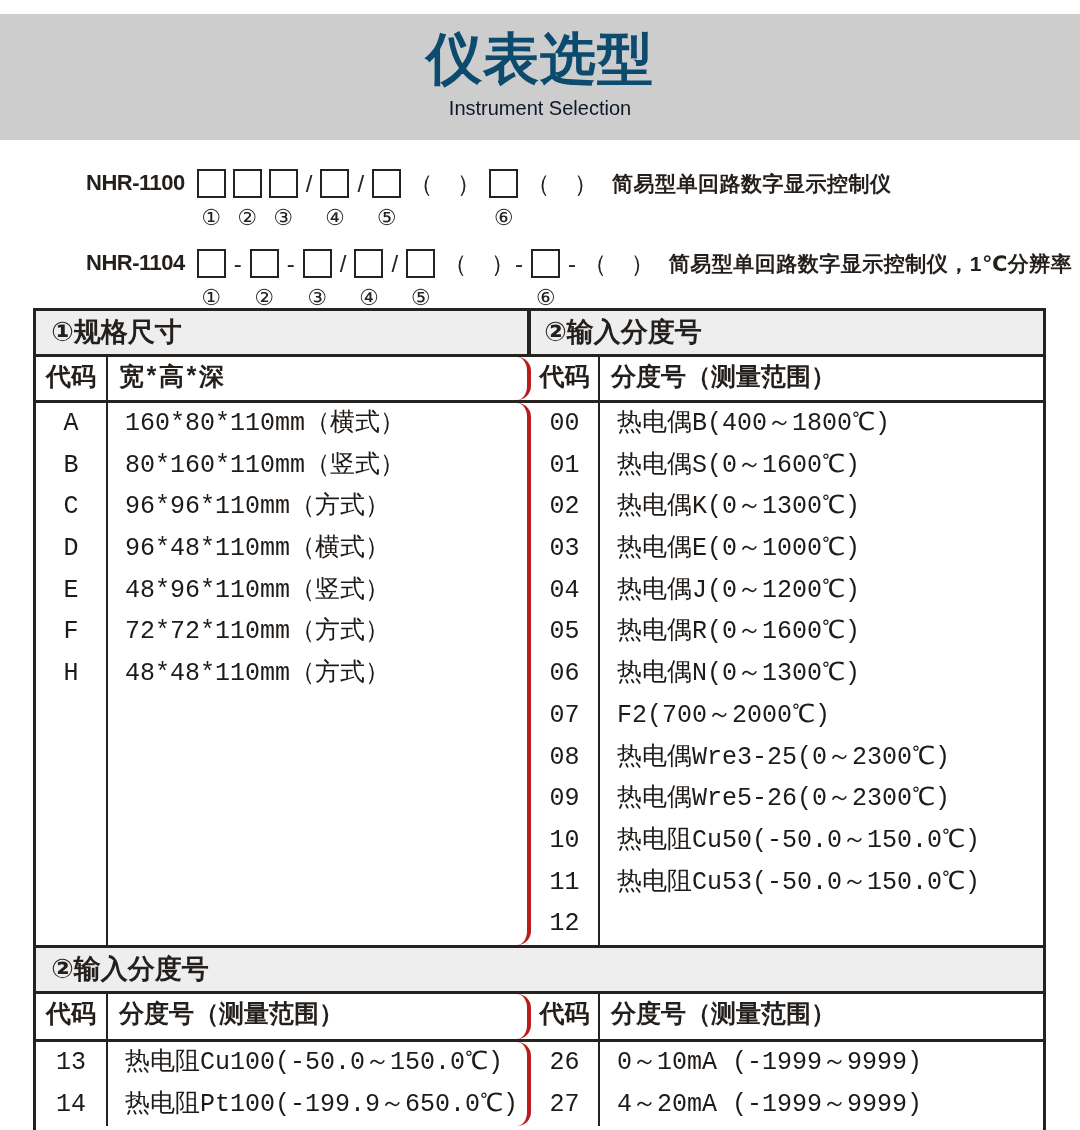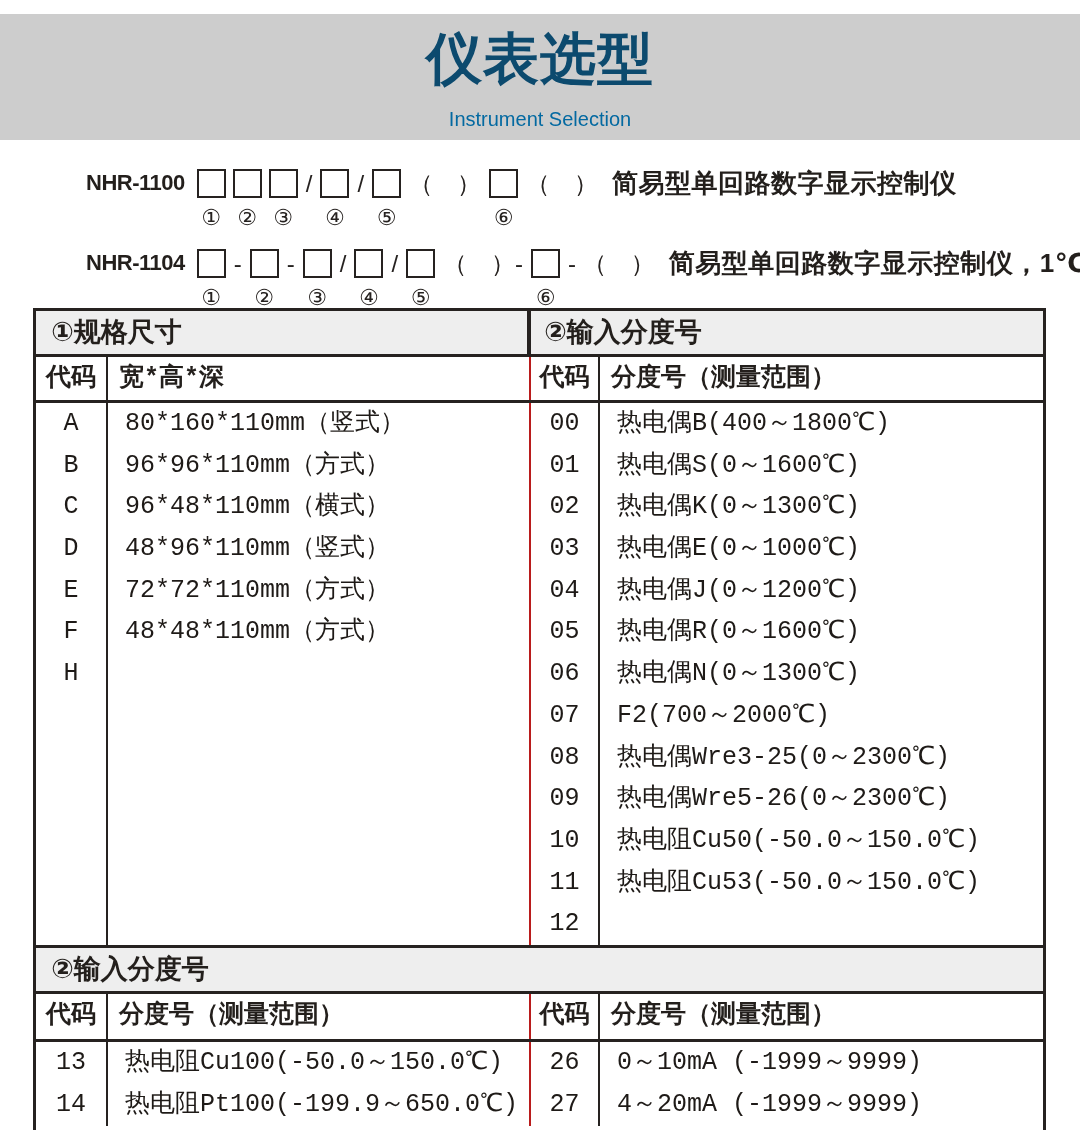--- a/index.html
+++ b/index.html
@@ -2,48 +2,48 @@
 <html><head>
 <meta charset="utf-8">
 <style>
   html,body{margin:0;padding:0;background:#ffffff;}
   .canvas{position:relative;width:1080px;height:1130px;background:#ffffff;overflow:hidden;
           font-family:"Liberation Sans","DejaVu Sans",sans-serif;color:#231f1c;}
   
   .band{position:absolute;left:0;top:14px;width:1080px;height:126px;background:#cdcdcd;
         display:flex;flex-direction:column;align-items:center;justify-content:flex-start;padding-top:14px;box-sizing:border-box;}
   .title{font-size:56px;font-weight:bold;line-height:62px;letter-spacing:1px;color:#0c4a6e;}
-  .subtitle{font-size:20px;line-height:24px;margin-top:17px;color:#0369a1;}
+  .subtitle{font-size:20px;line-height:24px;margin-top:6px;color:#0f172a;}
   
   .models{position:absolute;left:86px;top:168px;display:flex;flex-direction:column;}
   .model-line{display:flex;flex-direction:row;align-items:flex-start;gap:9px;margin-bottom:19px;}
   .model-name{font-size:22px;font-weight:bold;line-height:30px;letter-spacing:-0.5px;margin-right:4px;white-space:nowrap;}
   .slot{display:flex;flex-direction:column;align-items:center;width:27px;}
   .box{width:25px;height:25px;border:2px solid #262220;background:#ffffff;box-sizing:content-box;margin-top:1px;}
   .circ{font-size:22px;line-height:23px;margin-top:8px;color:#262220;}
   .sep{font-size:24px;line-height:31px;white-space:pre;color:#262220;}
-  .desc{font-size:26px;font-weight:bold;line-height:31px;margin-left:5px;letter-spacing:0.5px;white-space:nowrap;}
+  .desc{font-size:21px;font-weight:bold;line-height:31px;margin-left:5px;letter-spacing:0.5px;white-space:nowrap;}
   
   .table{position:absolute;left:33px;top:308px;width:1013px;height:822px;box-sizing:border-box;
          border-top:3px solid #262220;border-left:3px solid #262220;border-right:3px solid #262220;
          font-family:"Liberation Mono","DejaVu Sans Mono",monospace;}
   .row{display:flex;flex-direction:row;box-sizing:border-box;border-bottom:3px solid #262220;}
   .sec-head{height:46px;background:#eeeeee;}
   .sh{font-family:"Liberation Sans","DejaVu Sans",sans-serif;font-size:27px;font-weight:bold;
       line-height:43px;padding-left:15px;box-sizing:border-box;}
   .sh-left{width:495px;border-right:4px solid #262220;}
   .sh-right{flex:1;padding-left:13px;}
   .sh-full{flex:1;}
   .col-head{height:46px;}
   .col-head2{height:48px;}
   .body1{height:545px;}
   .body2{flex:1;border-bottom:none;}
   .c{box-sizing:border-box;display:flex;flex-direction:column;}
   .c.code{width:72px;border-right:2px solid #262220;}
-  .c.descc{width:423px;border-right:2px solid #b91c1c;}
+  .c.descc{width:423px;border-right:4px solid #b91c1c;border-radius:14px;}
   .c.code2{width:69px;border-right:2px solid #262220;}
   .c.desc2{flex:1;}
   .hcell{font-family:Liberation Mono, monospace;font-size:25px;font-weight:bold;line-height:43px;}
   .hcell.ctr{text-align:center;}
   .hcell.lft{padding-left:11px;}
   .cell{font-size:25px;color:#1e1a17;white-space:nowrap;}
   .body1 .cell{height:41.7px;line-height:41.7px;}
   .body2 .cell{height:42px;line-height:42px;}
   .cell.ctr{text-align:center;}
   .cell.lft{padding-left:17px;}
@@ -145,20 +145,21 @@
       <div class="c code" id="s1lc">
           <div class="cell ctr">A</div>
           <div class="cell ctr">B</div>
           <div class="cell ctr">C</div>
           <div class="cell ctr">D</div>
           <div class="cell ctr">E</div>
           <div class="cell ctr">F</div>
           <div class="cell ctr">H</div>
         </div>
       <div class="c descc" id="s1ld">
+          <div class="cell lft">160*80*110mm（横式）</div>
           <div class="cell lft">80*160*110mm（竖式）</div>
           <div class="cell lft">96*96*110mm（方式）</div>
           <div class="cell lft">96*48*110mm（横式）</div>
           <div class="cell lft">48*96*110mm（竖式）</div>
           <div class="cell lft">72*72*110mm（方式）</div>
           <div class="cell lft">48*48*110mm（方式）</div>
         </div>
       <div class="c code2" id="s1rc">
           <div class="cell ctr">00</div>
           <div class="cell ctr">01</div>

